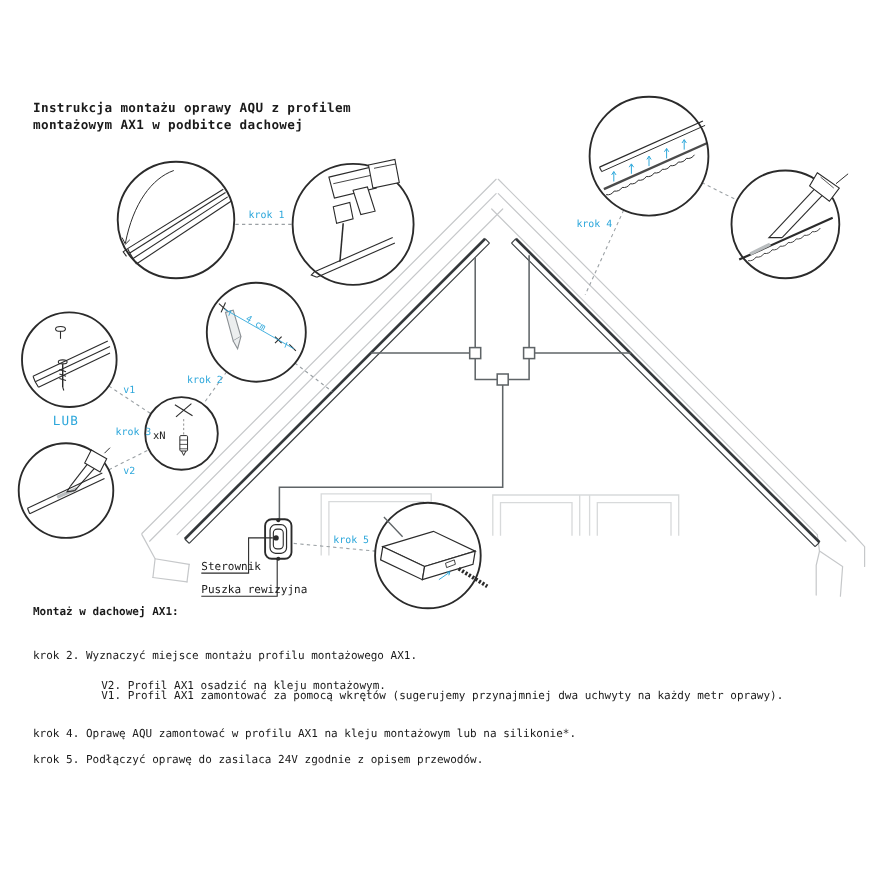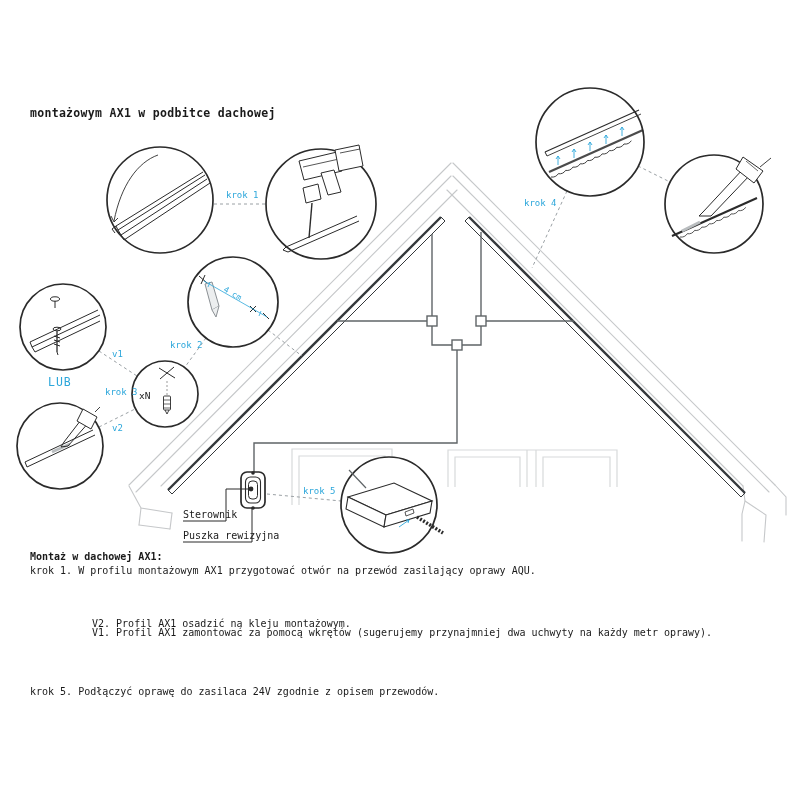--- a/index.html
+++ b/index.html
@@ -243,21 +243,23 @@
       <text x="170" y="348" class="blue-label">krok 2</text>
       <text x="105" y="395" class="blue-label">krok 3</text>
       <text x="524" y="206" class="blue-label">krok 4</text>
       <text x="303" y="494" class="blue-label">krok 5</text>
       <text x="112" y="357" class="blue-label">v1</text>
       <text x="112" y="431" class="blue-label">v2</text>
       <text x="48" y="386" fill="#2da7db" font-size="11.5" letter-spacing="1">LUB</text>
     </g>
   </svg>
 
+  <div class="title" style="top:91px;">Instrukcja montażu oprawy AQU z profilem</div>
   <div class="title" style="top:106px;">montażowym AX1 w podbitce dachowej</div>
 
   <div class="instr bold" style="top:551px;">Montaż w dachowej AX1:</div>
-  <div class="instr" style="top:565px;">krok 1. W profilu montażowym AX1 przygotować otwór na przewód zasilający oprawy AQU.</div>
+  <div class="instr" style="top:591px;">krok 2. Wyznaczyć miejsce montażu profilu montażowego AX1.</div>
   <div class="instr indent" style="top:627px;">V1. Profil AX1 zamontować za pomocą wkrętów (sugerujemy przynajmniej dwa uchwyty na każdy metr oprawy).</div>
   <div class="instr indent" style="top:618px;">V2. Profil AX1 osadzić na kleju montażowym.</div>
+  <div class="instr" style="top:662px;">krok 4. Oprawę AQU zamontować w profilu AX1 na kleju montażowym lub na silikonie*.</div>
   <div class="instr" style="top:686px;">krok 5. Podłączyć oprawę do zasilaca 24V zgodnie z opisem przewodów.</div>
 
 </div>
 
 </body></html>

